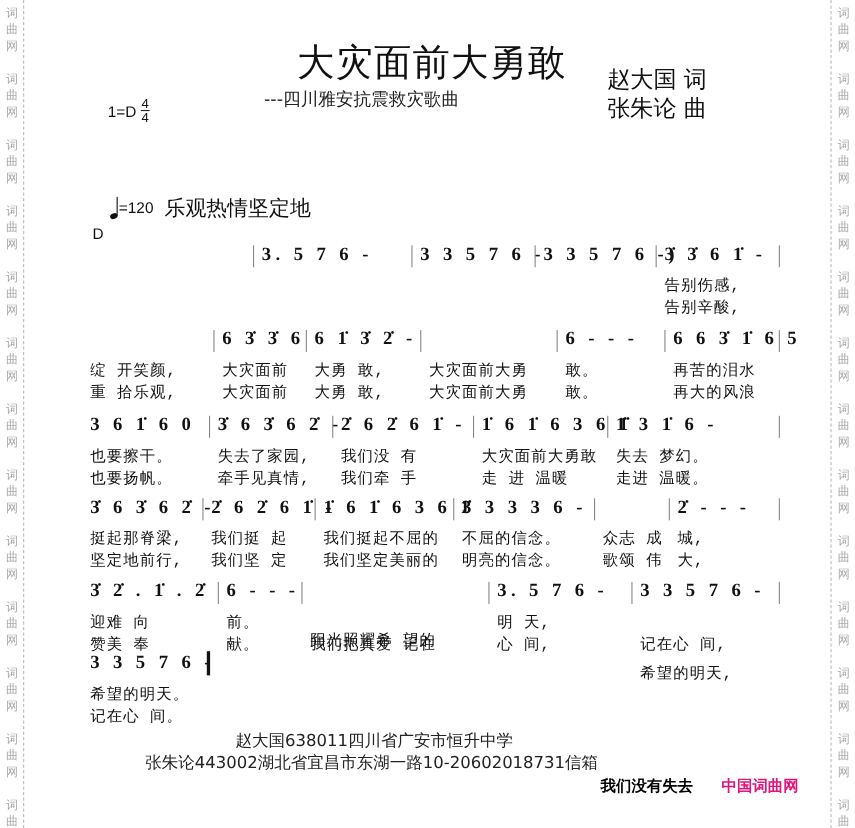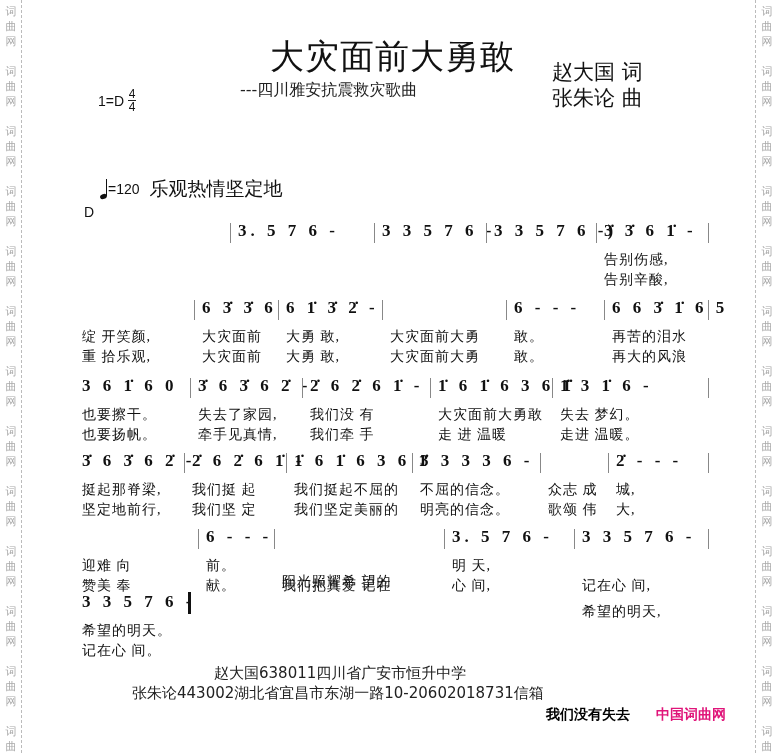--- a/index.html
+++ b/index.html
@@ -21,21 +21,21 @@
   .tempo { position: absolute; left: 100px; top: 176px; font-family: "Liberation Sans", sans-serif; font-size: 14px; display: flex; align-items: center; }
   .tempo .note { display: inline-block; position: relative; width: 8px; height: 20px; }
   .tempo .note::before { content: ""; position: absolute; left: 0; bottom: 0; width: 7px; height: 5px; background: #111; border-radius: 50%; transform: rotate(-20deg); }
   .tempo .note::after { content: ""; position: absolute; left: 6px; top: 0; width: 1px; height: 17px; background: #111; }
   .expr { font-family: "DejaVu Sans", sans-serif; font-size: 19px; margin-left: 10px; }
   .chord { position: absolute; left: 84px; top: 204px; font-family: "Liberation Sans", sans-serif; font-size: 14px; }
 
   .row { position: absolute; left: 76px; width: 620px; height: 24px; }
   .measure { position: absolute; top: 0; height: 24px; font-family: "Liberation Serif", serif; font-weight: bold; font-size: 17px; letter-spacing: 4px; white-space: nowrap; }
   .barline { position: absolute; top: 2px; width: 1px; height: 20px; background: #888; }
-  .lyr { position: absolute; font-family: Liberation Serif, serif; font-size: 14px; white-space: nowrap; letter-spacing: 1px; text-align: center; }
+  .lyr { position: absolute; font-family: Liberation Mono, monospace; font-size: 14px; white-space: nowrap; letter-spacing: 1px; text-align: center; }
   .final-bar { position: absolute; width: 3px; height: 22px; background: #111; }
 
   .footer-line { position: absolute; font-family: "DejaVu Sans", sans-serif; font-size: 15px; color: #222; white-space: nowrap; }
   .source { position: absolute; top: 706px; font-family: "DejaVu Sans", sans-serif; font-weight: bold; font-size: 14px; }
 </style>
 </head>
 <body>
 
 <div class="margin-left" id="wmL">
     <span class="wm" style="top: 4px;">词</span>
@@ -217,20 +217,21 @@
       <span class="lyr" style="left: 344px; top: 50px;">明亮的信念。</span>
       <span class="barline" style="left: 532px;"></span>
       <span class="lyr" style="left: 472px; top: 30px;">众志  成</span>
       <span class="lyr" style="left: 472px; top: 50px;">歌颂  伟</span>
       <span class="measure" style="left: 540px;">2̇ - - -</span>
       <span class="barline" style="left: 632px;"></span>
       <span class="lyr" style="left: 540px; top: 30px;">城,</span>
       <span class="lyr" style="left: 540px; top: 50px;">大,</span>
     </div>
     <div class="row" style="top: 527px;">
+      <span class="measure" style="left: 6px;">3̇ 2̇ .  1̇ .  2̇</span>
       <span class="barline" style="left: 122px;"></span>
       <span class="lyr" style="left: 6px; top: 30px;">迎难  向</span>
       <span class="lyr" style="left: 6px; top: 50px;">赞美  奉</span>
       <span class="measure" style="left: 130px;">6 - - -</span>
       <span class="barline" style="left: 198px;"></span>
       <span class="lyr" style="left: 130px; top: 30px;">前。</span>
       <span class="lyr" style="left: 130px; top: 50px;">献。</span>
       <span class="barline" style="left: 368px;"></span>
       <span class="lyr" style="left: 206px; top: 30px; margin-top: 16px;">阳光照耀希  望的</span>
       <span class="lyr" style="left: 206px; top: 50px;">我们把真爱  记在</span>

